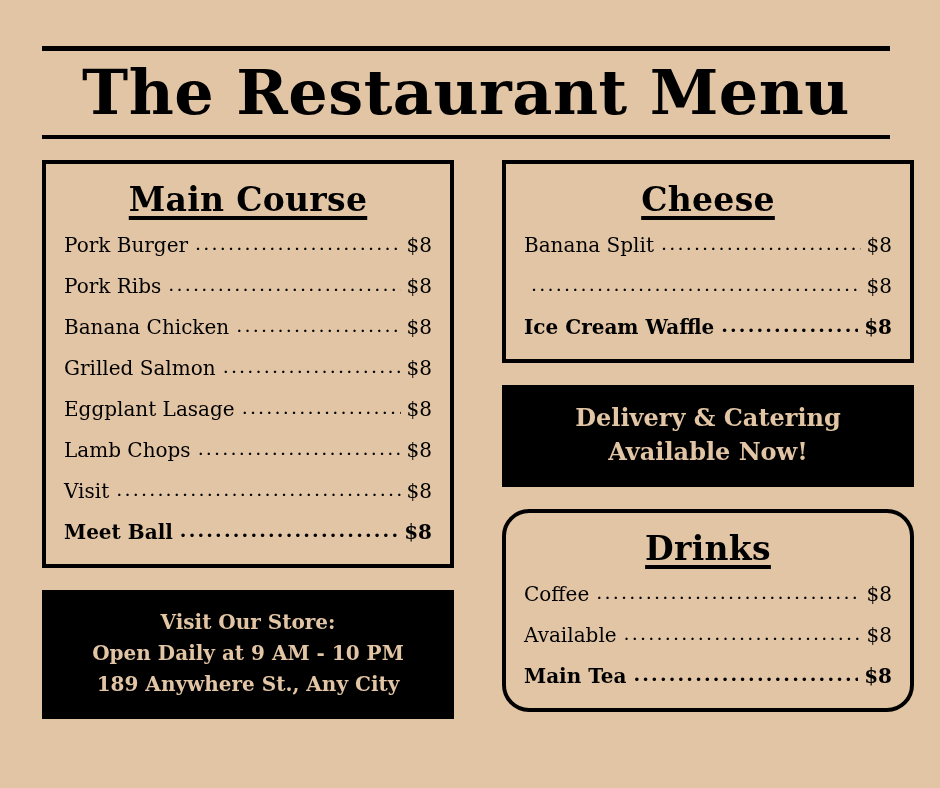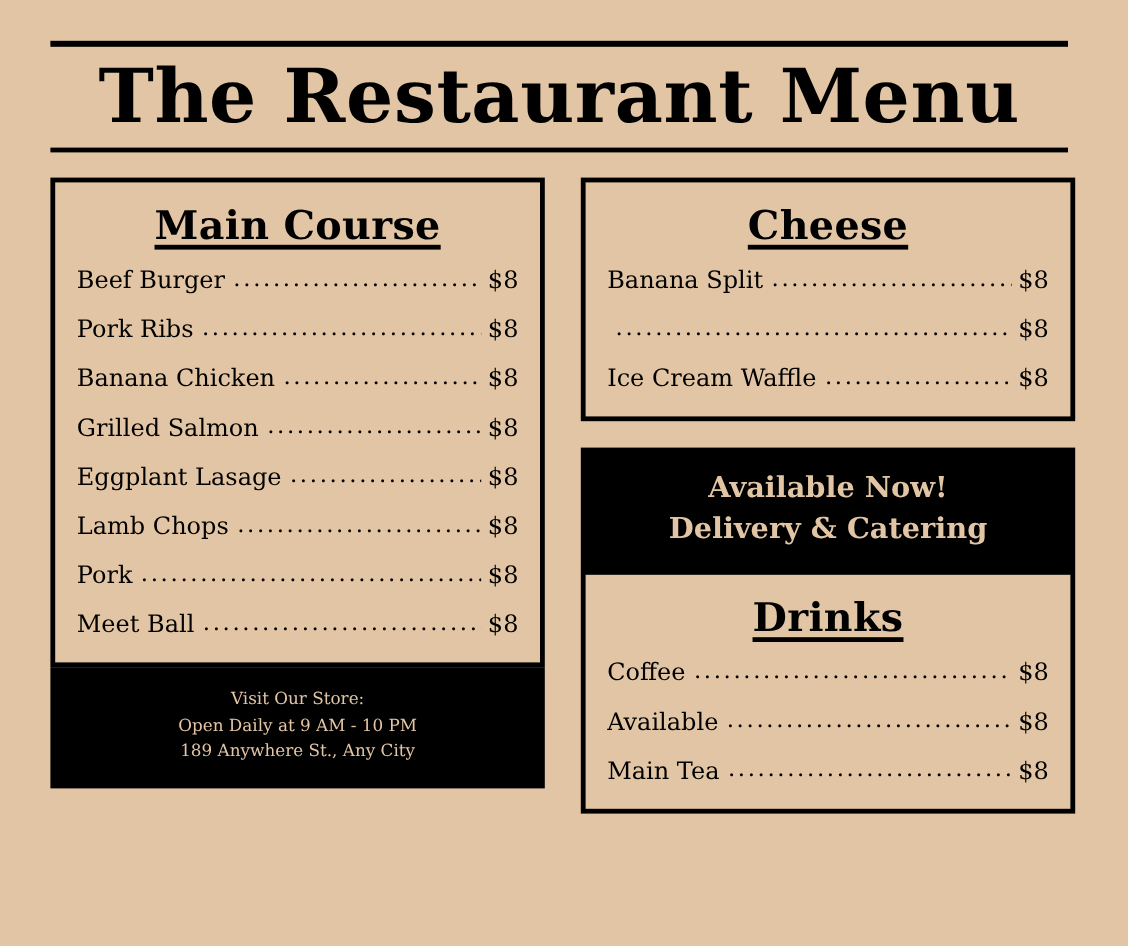--- a/index.html
+++ b/index.html
@@ -12,21 +12,21 @@
     background: #e2c5a4;
     font-family: "DejaVu Serif", serif;
     color: #000000;
     overflow: hidden;
   }
   .page {
     position: relative;
     width: 932px;
     height: 788px;
     box-sizing: border-box;
-    padding: 0 42px;
+    padding: 12px 42px;
   }
 
   
   .title-block {
     padding-top: 34px;
   }
   .rule {
     height: 5px;
     background: #000;
     width: 100%;
@@ -41,21 +41,21 @@
     line-height: 1.24;
     letter-spacing: 0.5px;
     text-align: center;
     margin: 4px 0 3px 0;
     white-space: nowrap;
   }
 
   
   .columns {
     display: flex;
-    gap: 30px;
+    gap: 48px;
     margin-top: 21px;
     justify-content: space-between;
   }
   .col-left {
     width: 412px;
     flex: 0 0 412px;
   }
   .col-right {
     width: 412px;
     flex: 0 0 412px;
@@ -80,20 +80,21 @@
 
   .menu-row {
     display: flex;
     align-items: baseline;
     font-size: 20px;
     margin: 0 0 17px 0;
     white-space: nowrap;
   }
   .menu-row:last-child {
     margin-bottom: 2px;
+    font-weight: bold;
   }
   .item-name {
     flex: 0 0 auto;
   }
   .dots {
     flex: 1 1 auto;
     overflow: hidden;
     margin: 0 6px 0 7px;
     letter-spacing: 2.2px;
     font-size: 19px;
@@ -113,26 +114,29 @@
     box-sizing: border-box;
   }
   .banner-promo {
     margin-top: 22px;
     padding: 16px 10px 18px 10px;
     font-size: 24px;
     font-weight: 700;
     line-height: 1.42;
   }
   .banner-store {
+    margin-top: 22px;
     padding: 17px 10px 19px 10px;
-    font-size: 14px;
+    font-size: 20px;
     line-height: 1.55;
-    font-weight: 400;
+    font-weight: 700;
   }
   .card-drinks {
+    margin-top: 22px;
+    border-radius: 27px;
   }
 </style>
 </head>
 <body>
 
 <div class="page">
 
   <div class="title-block">
     <div class="rule"></div>
     <h1 class="menu-title">The Restaurant Menu</h1>
@@ -140,21 +144,21 @@
   </div>
 
   <div class="columns">
 
     <div class="col-left">
 
       <div class="card">
         <div class="card-title">Main Course</div>
 
         <div class="menu-row">
-          <span class="item-name">Beef Burger</span>
+          <span class="item-name">Pork Burger</span>
           <span class="dots">......................................................................</span>
           <span class="price">$8</span>
         </div>
         <div class="menu-row">
           <span class="item-name">Pork Ribs</span>
           <span class="dots">......................................................................</span>
           <span class="price">$8</span>
         </div>
         <div class="menu-row">
           <span class="item-name">Banana Chicken</span>
@@ -170,21 +174,21 @@
           <span class="item-name">Eggplant Lasage</span>
           <span class="dots">......................................................................</span>
           <span class="price">$8</span>
         </div>
         <div class="menu-row">
           <span class="item-name">Lamb Chops</span>
           <span class="dots">......................................................................</span>
           <span class="price">$8</span>
         </div>
         <div class="menu-row">
-          <span class="item-name">Pork</span>
+          <span class="item-name">Visit</span>
           <span class="dots">......................................................................</span>
           <span class="price">$8</span>
         </div>
         <div class="menu-row">
           <span class="item-name">Meet Ball</span>
           <span class="dots">......................................................................</span>
           <span class="price">$8</span>
         </div>
       </div>
 
@@ -211,22 +215,22 @@
           <span class="price">$8</span>
         </div>
         <div class="menu-row">
           <span class="item-name">Ice Cream Waffle</span>
           <span class="dots">......................................................................</span>
           <span class="price">$8</span>
         </div>
       </div>
 
       <div class="banner banner-promo">
+        <div>Delivery &amp; Catering</div>
         <div>Available Now!</div>
-        <div>Delivery &amp; Catering</div>
       </div>
 
       <div class="card card-drinks">
         <div class="card-title">Drinks</div>
 
         <div class="menu-row">
           <span class="item-name">Coffee</span>
           <span class="dots">......................................................................</span>
           <span class="price">$8</span>
         </div>

